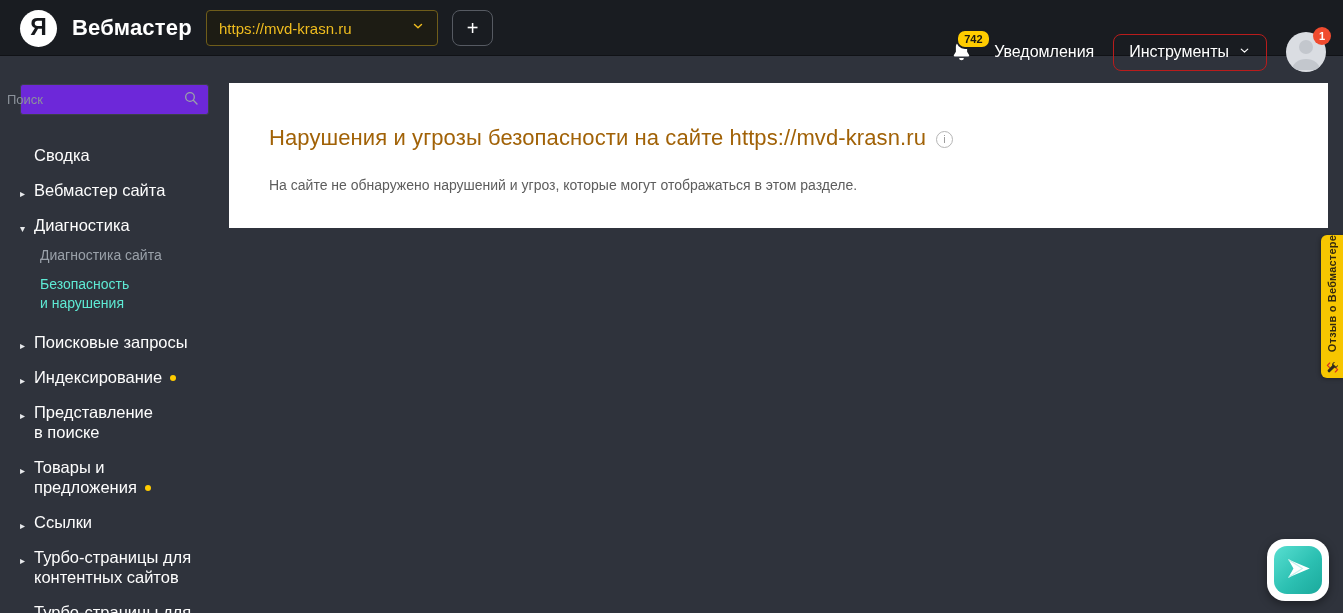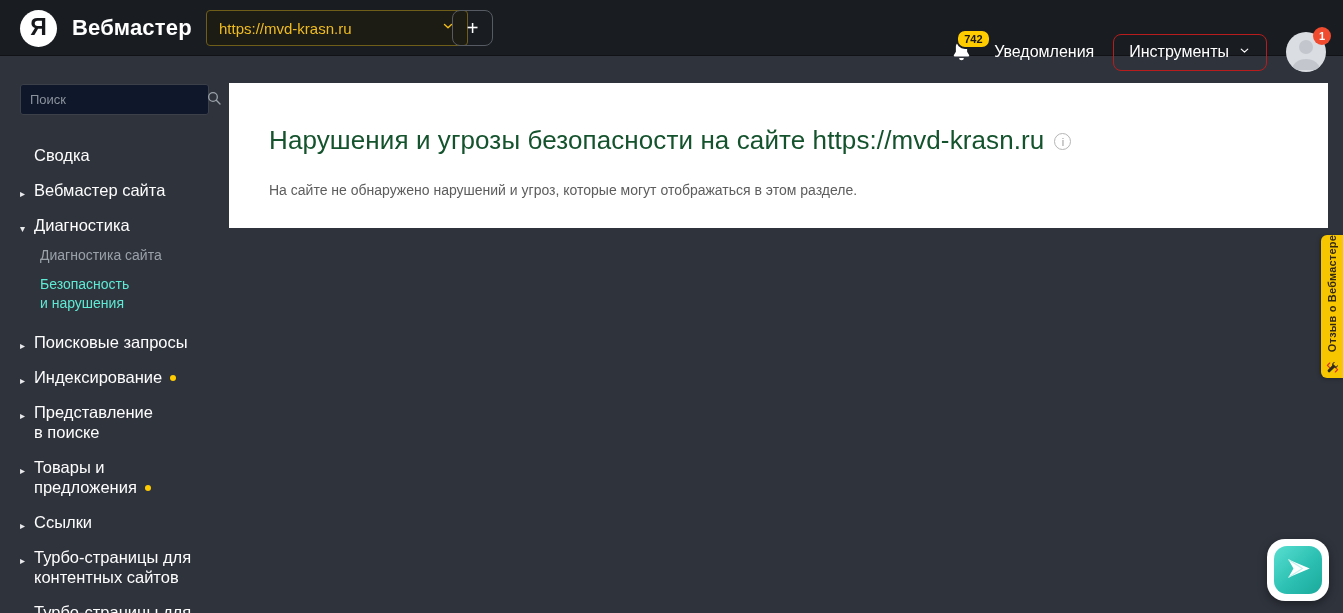--- a/index.html
+++ b/index.html
@@ -6,52 +6,52 @@
   html,body { width:1343px; height:613px; }
   body { font-family:"Liberation Sans", sans-serif; background:#2f333c; overflow:hidden; }
   .screen { position:relative; width:1343px; height:613px; background:#2f333c; overflow:hidden; }
 
   
   .header { position:absolute; top:0; left:0; right:0; height:56px; background:#191c21; border-bottom:1px solid #101216; z-index:5; }
   .logo-group { position:absolute; left:20px; top:0; height:56px; display:flex; align-items:center; gap:15px; cursor:pointer; }
   .logo-circle { width:37px; height:37px; border-radius:50%; background:#fff; color:#16181c; display:flex; align-items:center; justify-content:center; font-size:23px; font-weight:700; padding-bottom:2px; }
   .brand { color:#fff; font-size:22px; font-weight:600; letter-spacing:.2px; }
 
-  .site-select { position:absolute; left:206px; top:10px; width:262px; height:36px; background:#1d1c14; border:1px solid #6f5d1a; border-radius:4px; display:flex; align-items:center; padding:0 12px; cursor:pointer; }
+  .site-select { position:absolute; left:206px; top:10px; width:232px; height:36px; background:#1d1c14; border:1px solid #6f5d1a; border-radius:4px; display:flex; align-items:center; padding:0 12px; cursor:pointer; }
   .site-select .val { color:#f0bd1f; font-size:15px; flex:1; white-space:nowrap; overflow:hidden; }
   .add-btn { position:absolute; left:452px; top:10px; width:41px; height:36px; background:transparent; border:1px solid #565a62; border-radius:8px; color:#fff; font-size:20px; font-weight:400; display:flex; align-items:center; justify-content:center; cursor:pointer; }
 
   .header-right { position:absolute; right:17px; top:0; height:56px; display:flex; align-items:center; gap:19px;margin-top:24px; }
   .bell-wrap { position:relative; width:26px; height:26px; cursor:pointer; }
   .bell-badge { position:absolute; top:-10px; left:7px; background:#fc0; color:#1c1a10; font-size:11px; font-weight:700; line-height:14px; padding:1px 6px; border-radius:9px; border:2px solid #191c21; }
   .notif-label { color:#fff; font-size:16px; cursor:pointer; }
   .tools-btn { height:37px; border:1px solid #b91c1c; border-radius:8px; background:transparent; display:flex; align-items:center; gap:9px; padding:0 15px; color:#fff; font-size:16px; cursor:pointer; }
   .avatar-wrap { position:relative; width:40px; height:40px; cursor:pointer; }
   .avatar { width:40px; height:40px; border-radius:50%; background:#dadde2; overflow:hidden; }
   .avatar-badge { position:absolute; top:-5px; right:-5px; min-width:18px; height:18px; border-radius:50%; background:#f04b2f; color:#fff; font-size:11px; font-weight:700; display:flex; align-items:center; justify-content:center; }
 
   
   .sidebar { position:absolute; top:56px; left:0; width:229px; bottom:0; overflow:hidden; }
-  .search-box { margin:28px 20px 0 20px; height:31px; background:#0f172a; border:1px solid #3c4048; border-radius:3px; display:flex; align-items:center; padding:0 9px; }
+  .search-box { margin:28px 20px 0 20px; height:31px; background:#6d28d9; border:1px solid #3c4048; border-radius:3px; display:flex; align-items:center; padding:0 9px;justify-content:flex-end; }
   .search-box input { flex:1; background:transparent; border:none; outline:none; color:#cfd3d8; font-size:13px; font-family:"Liberation Sans", sans-serif; }
   .search-box input::placeholder { color:#8b929b; }
   .nav { margin-top:30px; }
   .nav-item { position:relative; padding:0 10px 0 34px; margin-bottom:15px; font-size:16.5px; font-weight:500; color:#fdfdfd; line-height:20px; cursor:pointer; }
   .nav-item .lbl { white-space:pre-line; }
   .arrow { position:absolute; left:20px; top:4px; font-size:10px; color:#e8eaec; }
   .nav-sub { margin:-4px 0 18px 0; }
   .nav-sub-item { padding:0 10px 0 40px; margin-bottom:9px; font-size:14px; line-height:19.5px; color:#9aa1a9; cursor:pointer; }
   .nav-sub-item .lbl { white-space:pre-line; }
   .nav-sub-item.active { color:#5eead4; }
   .dot { display:inline-block; width:6px; height:6px; border-radius:50%; background:#fc0; margin-left:8px; vertical-align:2px; }
 
   
   .card { position:absolute; left:229px; top:83px; right:15px; height:145px; background:#fff; padding:42px 40px 0 40px; }
   .title-row { display:flex; align-items:center; gap:10px; }
-  .page-title { font-size:26px; font-weight:400; color:#14532d; letter-spacing:.1px;text-align:center; }
+  .page-title { font-size:22px; font-weight:400; color:#a16207; letter-spacing:.1px;text-align:center; }
   .info-icon { width:17px; height:17px; border:1px solid #b5b5b5; border-radius:50%; color:#9b9b9b; font-size:11px; display:flex; align-items:center; justify-content:center; flex:0 0 auto; cursor:pointer; margin-top:2px; }
   .page-desc { margin-top:26px; font-size:14px; color:#5d5d5d; }
 
   
   .feedback-tab { position:absolute; right:0; top:235px; width:22px; height:143px; background:#f7c600; border-radius:6px 0 0 6px; display:flex; flex-direction:column; align-items:center; justify-content:center; gap:7px; cursor:pointer; box-shadow:-1px 1px 4px rgba(0,0,0,.3); }
   .feedback-label { writing-mode:vertical-rl; transform:rotate(180deg); font-size:11px; font-weight:600; color:#33290f; letter-spacing:.2px; }
 
   
   .chat-btn { position:absolute; right:14px; bottom:12px; width:62px; height:62px; background:#fff; border-radius:18px; box-shadow:0 3px 10px rgba(0,0,0,.4); display:flex; align-items:center; justify-content:center; cursor:pointer; }
   .chat-inner { width:48px; height:48px; border-radius:13px; background:linear-gradient(135deg,#58dfd1 0%,#2cc0b2 55%,#1ba99c 100%); display:flex; align-items:center; justify-content:center; }

